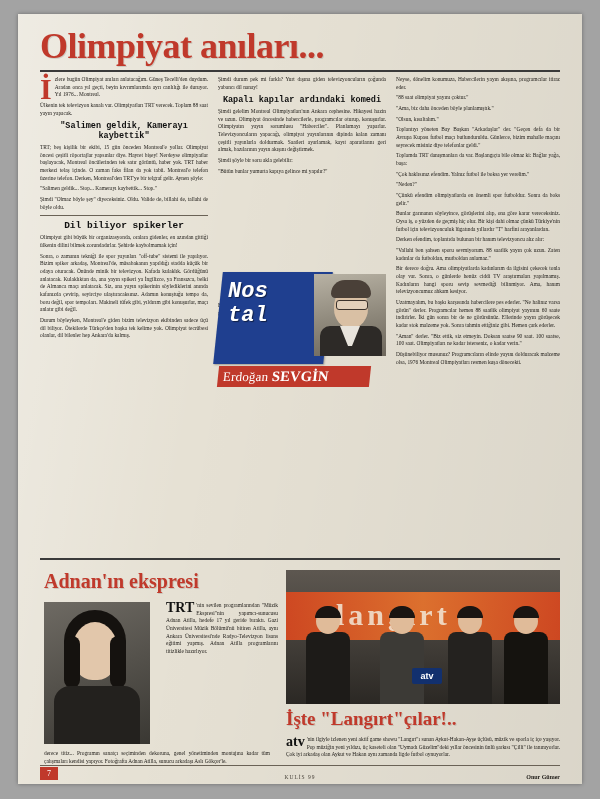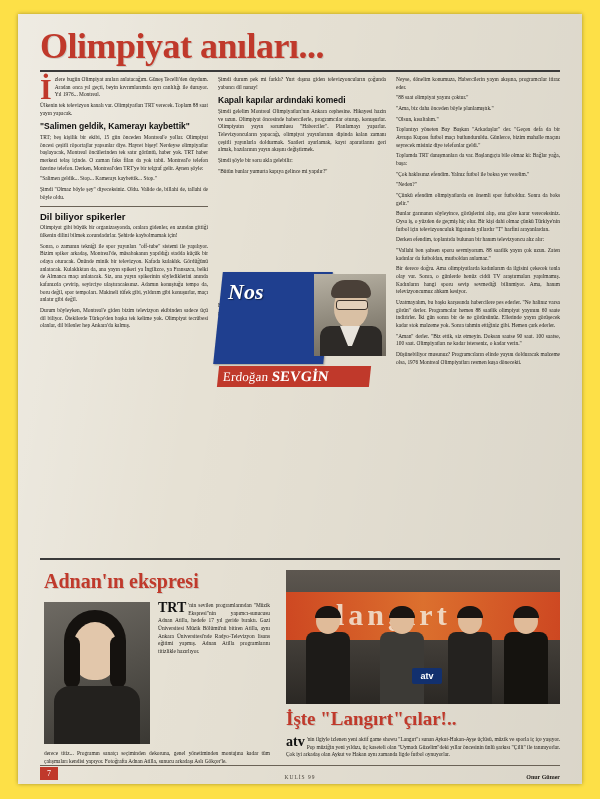--- a/index.html
+++ b/index.html
@@ -10,21 +10,21 @@
     width: 600px;
     height: 799px;
     background: #c9c3b4;
     font-family: "Liberation Sans", sans-serif;
     overflow: hidden;
   }
   .page {
     position: relative;
     width: 600px;
     height: 799px;
-    background: #fde047;
+    background: #a3a3a3;
     box-sizing: border-box;
   }
   .paper {
     position: absolute;
     left: 18px;
     top: 14px;
     width: 564px;
     height: 770px;
     background: #e6e1d4;
     box-shadow: 0 0 4px rgba(0,0,0,0.35);
@@ -70,21 +70,22 @@
     line-height: 1.42;
     color: #23201c;
     text-align: justify;
   }
   .col p { margin: 0 0 3px 0; }
   .col1 { left: 22px; width: 168px; }
   .col2 { left: 200px; width: 168px; }
   .col3 { left: 378px; width: 164px; }
 
   .subhead {
-    font-family: Liberation Sans, sans-serif;
+    text-align: center;
+    font-family: Liberation Mono, monospace;
     font-weight: bold;
     font-size: 8.5px;
     color: #111;
     margin: 5px 0 2px 0;
     line-height: 1.15;
   }
   .subhead.big { font-size: 9.5px; }
   .dropcap {
     float: left;
     font-family: "Liberation Serif", serif;
@@ -115,21 +116,21 @@
     width: 110px; height: 92px;
     background: #1f3f8f;
     transform: skewX(-6deg);
     box-shadow: 1px 1px 2px rgba(0,0,0,0.3);
   }
   .nost-text {
     position: absolute;
     left: 10px; top: 8px;
     width: 96px;
     color: #fff;
-    font-family: Liberation Serif, serif;
+    font-family: Liberation Mono, monospace;
     font-style: italic;
     font-weight: bold;
     font-size: 22px;
     line-height: 1.1;
     text-shadow: 1px 1px 1px rgba(0,0,0,0.5);
   }
   .nost-photo {
     position: absolute;
     right: 0; top: 2px;
     width: 72px; height: 82px;
@@ -248,21 +249,21 @@
   }
   .lp-body {
     position: absolute;
     left: 10px; top: 84px;
     width: 86px; height: 60px;
     background: #23211e;
     border-radius: 16px 16px 0 0;
   }
   .lower-text {
     position: absolute;
-    left: 140px;
+    left: 148px;
     top: 588px;
     width: 112px;
     font-family: "Liberation Serif", serif;
     font-size: 5.4px;
     line-height: 1.42;
     color: #23201c;
     text-align: justify;
   }
   .lower-caption {
     position: absolute;
@@ -456,20 +457,21 @@
       <p>Şimdi şöyle bir soru akla gelebilir:</p>
       <p>"Bütün bunlar yumurta kapıya gelince mi yapılır?"</p>
       <div style="height:124px"></div>
       <p>Bizde maalesef hep böyle yapılır. Son daki kalara bırakmak gerçip, gecede günü çalışmak televizyonculaırımızın kanlarına işlemiştir. Millet bir olimpiyat yayını planlamasını, dört yıl önceden, bir önceki olimpiyat bitip ladığı zaman yapar. Biz ise son dakikada. Şu planlama işini bir öğrenebilsek, televizyoncular anında rayına oturur. (Allah, Allah! Bu satırları burdan 20 yıl önce yazmışız. Oradan aktardım. Virgülüne dokunmadan. 20 yılda ekranda söz şeyin değişmediği göstermek için.)</p>
     </div>
 
     <div class="nost-block">
       <div class="nost-bg"></div>
       <div class="nost-text">
         <div>Nos</div>
+        <div>tal</div>
       </div>
       <div class="nost-photo">
         <div class="face-head"></div>
         <div class="face-hair"></div>
         <div class="face-glass"></div>
         <div class="face-body"></div>
         <div class="face-shirt"></div>
       </div>
       <div class="nost-name">
         <span>Erdoğan</span>

